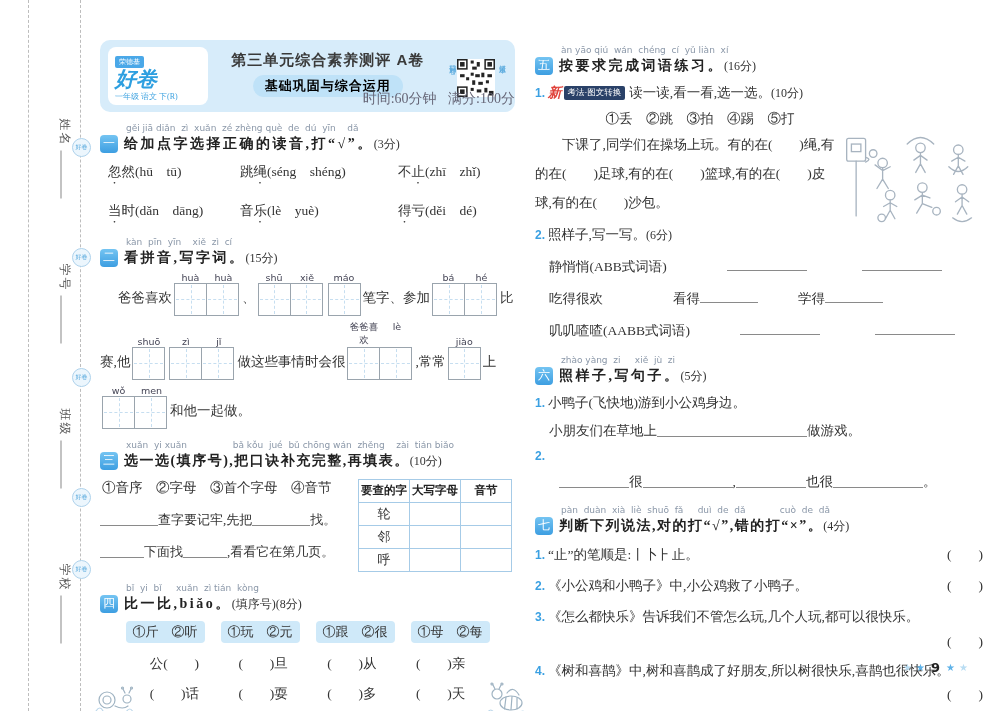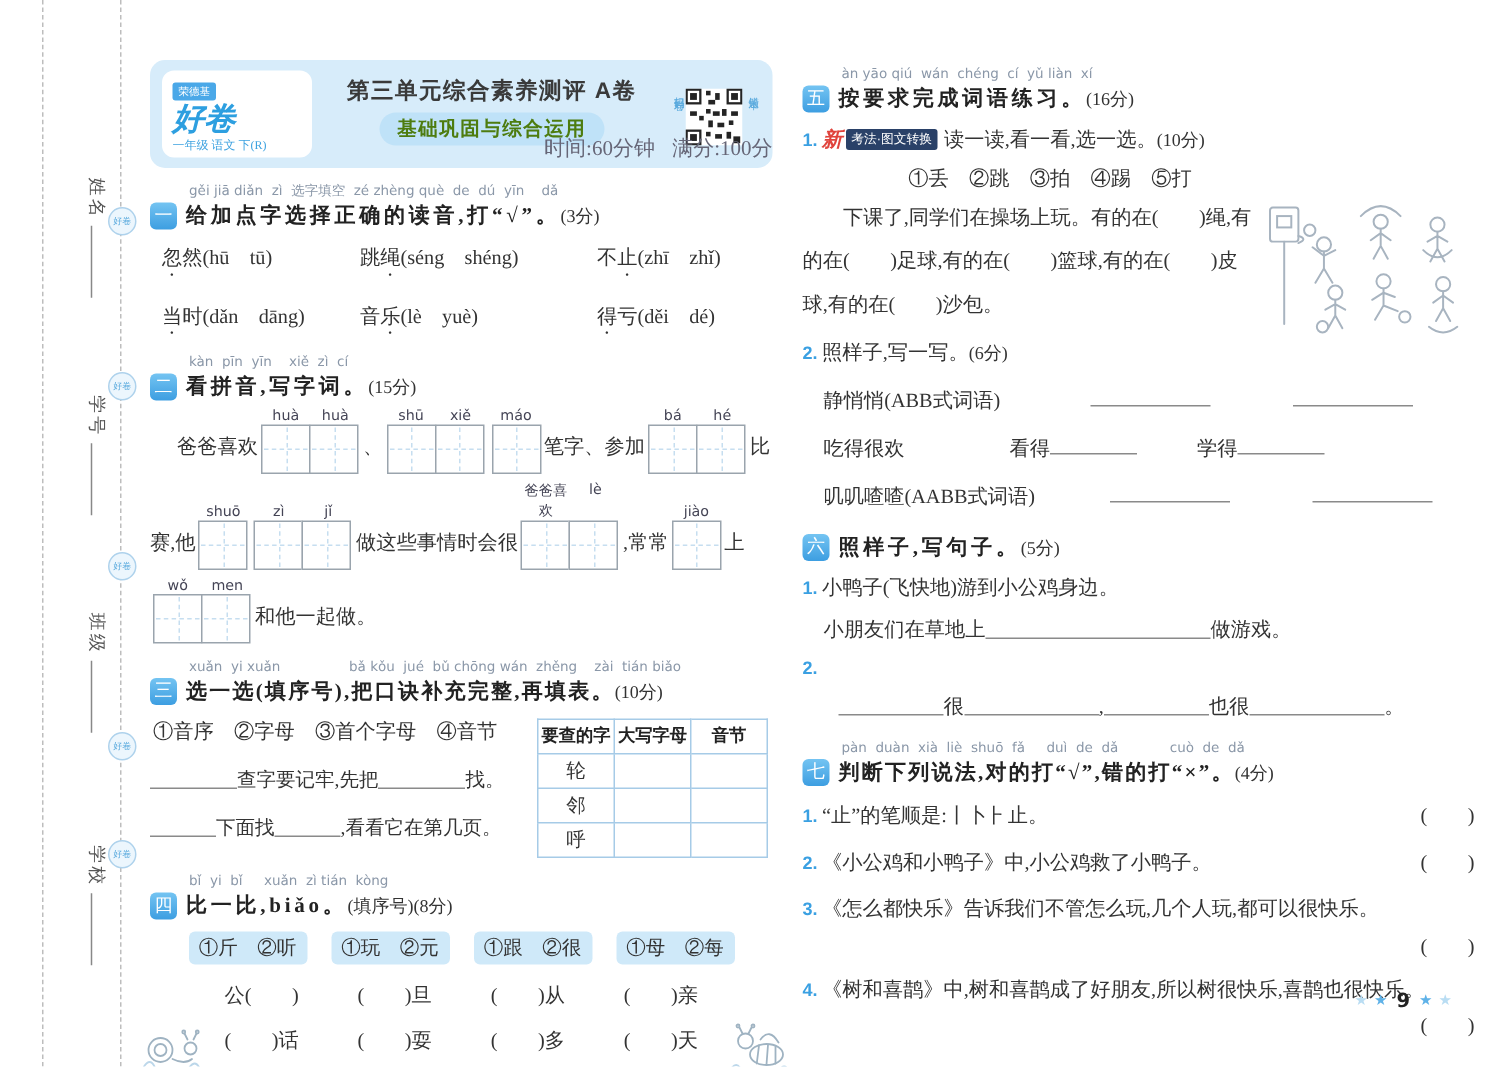--- a/index.html
+++ b/index.html
@@ -22,21 +22,21 @@
   .hdr{position:relative;height:72px;background:#d7ecfa;border-radius:10px;display:flex;
        align-items:center;padding:0 8px;box-sizing:border-box}
   .logo{width:100px;height:58px;background:#fff;border-radius:8px;flex:none;padding:3px 7px;box-sizing:border-box}
   .ltag{display:inline-block;background:#4aa8e8;color:#fff;font-size:7px;padding:1px 4px;border-radius:2px;
         font-family:"Liberation Sans",sans-serif}
   .lname{font-size:21px;color:#2d9fe0;font-weight:bold;font-style:italic;line-height:1.05;
          font-family:"DejaVu Serif",serif}
   .lsub{font-size:8px;color:#3da2e0;margin-top:1px}
   .hmid{flex:1;text-align:center;margin-top:-4px}
   .htitle{font-size:15px;font-weight:bold;color:#3a3a3a;letter-spacing:1px;font-family:"Liberation Sans",sans-serif}
-  .hsub{display:inline-block;margin-top:5px;background:#bfe2f8;color:#4d7c0f;font-weight:bold;font-size:13px;
+  .hsub{display:inline-block;margin-top:5px;background:#bfe2f8;color:#000000;font-weight:bold;font-size:13px;
         padding:2px 12px;border-radius:12px;letter-spacing:1px}
   .hqr{display:flex;align-items:flex-start;gap:2px;flex:none;margin:4px 2px 0 0}
   .vtxt{writing-mode:vertical-rl;font-size:7px;color:#58a9dd;letter-spacing:1px;line-height:1.1}
   .htime{position:absolute;right:0;bottom:4px;font-size:14px;color:#667}
   .htime span{margin-left:8px}
 
   
   .sec{margin-top:12px}
   .pinyin{font-size:9px;color:#8a97a8;white-space:pre;margin-left:26px;line-height:1.1;
           font-family:"DejaVu Sans",sans-serif}
@@ -175,21 +175,21 @@
       </svg>
       <span class="vtxt">错题本</span>
     </div>
     <div class="htime">
       <span>时间:60分钟</span>
       <span>满分:100分</span>
     </div>
   </div>
 
   <div class="sec">
-    <div class="pinyin">gěi jiā diǎn  zì  选字填空  zé zhèng què  de  dú  yīn    dǎ</div>
+    <div class="pinyin">gěi jiā diǎn  zì  xuǎn  zé zhèng què  de  dú  yīn    dǎ</div>
     <div class="tl">
       <span class="badge">一</span>
       <span class="t"><span>给加点字选择正确的读音,打“√”。</span><span class="pts">(3分)</span></span>
     </div>
     <div class="s1grid">
       <span><span></span><span class="dt">忽</span><span>然(hū　tū)</span></span>
       <span><span>跳</span><span class="dt">绳</span><span>(séng　shéng)</span></span>
       <span><span>不</span><span class="dt">止</span><span>(zhī　zhǐ)</span></span>
       <span><span></span><span class="dt">当</span><span>时(dǎn　dāng)</span></span>
       <span><span>音</span><span class="dt">乐</span><span>(lè　yuè)</span></span>
@@ -462,20 +462,21 @@
         <span class="bl w58"></span>
     </div>
     <div class="r">
       <span>叽叽喳喳(AABB式词语)</span>
       <span class="bl w80" style="margin-left:50px"></span>
       <span class="bl w80" style="margin-left:55px"></span>
     </div>
   </div>
 
   <div class="sec" style="margin-top:16px">
+    <div class="pinyin">zhào yàng  zi     xiě  jù  zi</div>
     <div class="tl">
       <span class="badge">六</span>
       <span class="t"><span>照样子,写句子。</span><span class="pts">(5分)</span></span>
     </div>
     <div class="iline">
       <span class="inum">1.</span>
       <span>小鸭子(飞快地)游到小公鸡身边。</span>
     </div>
     <div class="task">
       <span>小朋友们在草地上</span><span class="bl w150"></span><span>做游戏。</span>

